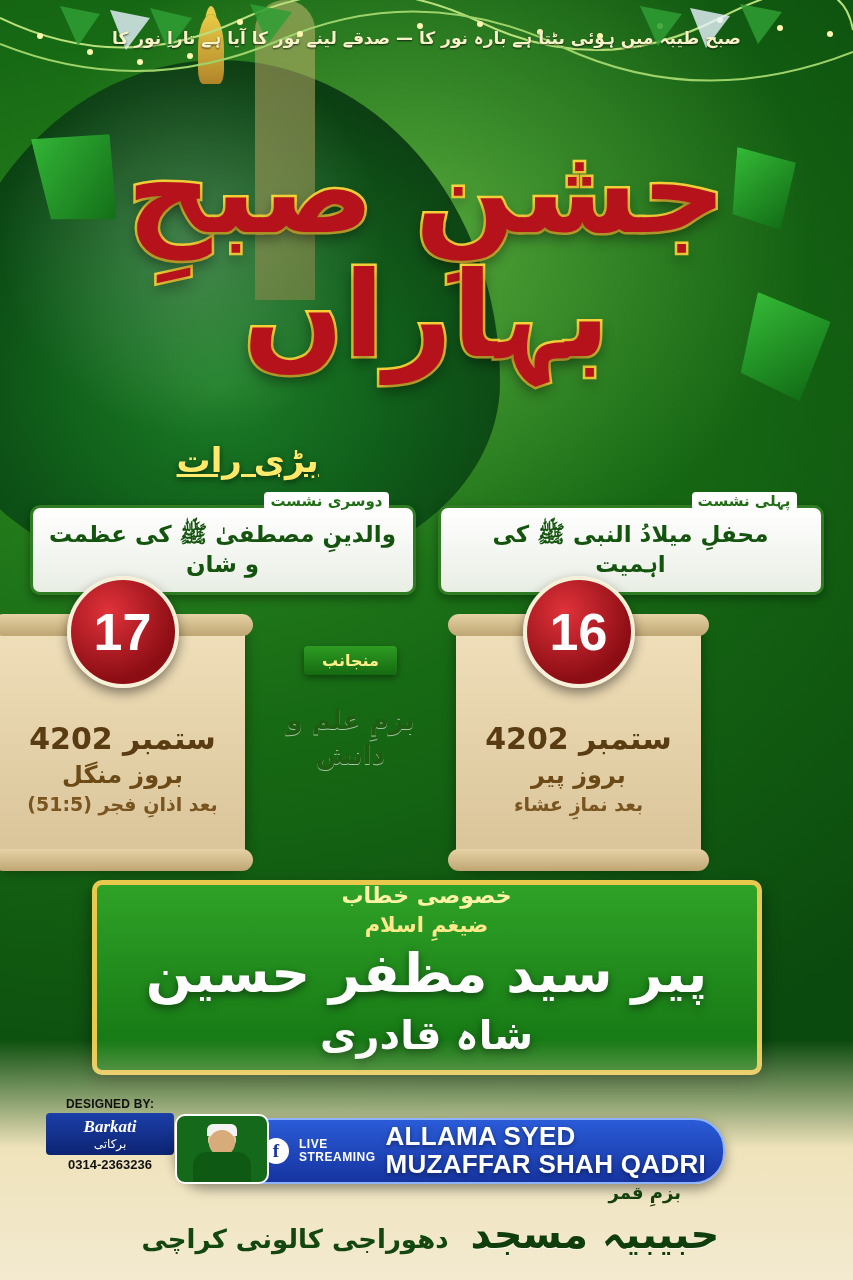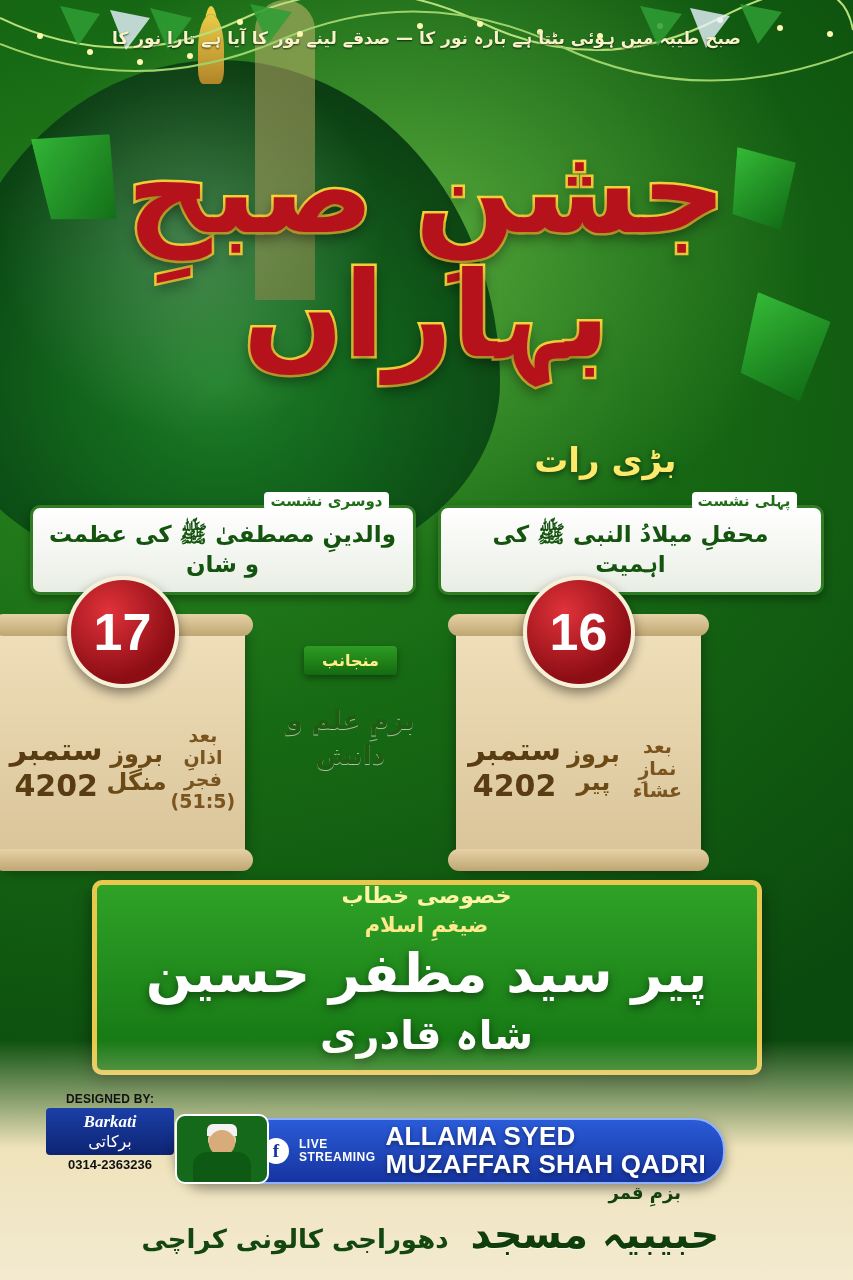--- a/index.html
+++ b/index.html
@@ -66,23 +66,24 @@
     width:820px;text-align:center;
     font-size:118px;line-height:1.05;font-weight:bold;
     color:#b5121b;
     -webkit-text-stroke:5px #ffd93b;
     paint-order:stroke fill;
     text-shadow:0 6px 14px rgba(0,0,0,.45);
     letter-spacing:-6px;
   }
   .subtitle{
     position:absolute;top:440px;left:50%;transform:translateX(-50%);
-    width:500px;text-align:right;
+    width:500px;text-align:left;
     font-size:34px;font-weight:bold;color:#ffe96b;
     text-shadow:0 2px 6px rgba(0,0,0,.6);
+    text-decoration:underline;
   }
   .sessions{
     position:absolute;top:505px;left:0;right:0;
     display:flex;justify-content:center;gap:22px;
   }
   .session{
     width:380px;min-height:76px;border-radius:10px;
     background:linear-gradient(180deg,#ffffff,#e9eee4);
     border:3px solid #2f7c23;
     box-shadow:0 4px 10px rgba(0,0,0,.35);
@@ -121,21 +122,21 @@
     width:104px;height:104px;border-radius:50%;
     background:radial-gradient(circle at 36% 30%,#e0323a,#8c0d14 70%);
     border:4px solid #f7f0d8;
     color:#fff;font-size:52px;font-weight:bold;
     display:flex;align-items:center;justify-content:center;
     box-shadow:0 5px 12px rgba(0,0,0,.45);
     z-index:3;
   }
   .scroll .body{
     position:absolute;left:0;right:0;top:64px;bottom:14px;
-    display:flex;align-items:center;justify-content:center;
+    display:flex;flex-direction:column;align-items:center;justify-content:center;
     gap:4px;color:#3c2a10;text-align:center;padding:0 10px;
   }
   .scroll .date{font-size:30px;font-weight:bold;color:#5a3c12;line-height:1.2}
   .scroll .day{font-size:24px;font-weight:bold;color:#6b4a16}
   .scroll .time{font-size:19px;font-weight:bold;color:#7a5520}
   .center-pill{
     width:175px;display:flex;flex-direction:column;align-items:center;gap:6px;
     padding-top:26px;
   }
   .center-pill .ribbon{
@@ -171,21 +172,21 @@
   .designed{
     position:absolute;left:46px;bottom:108px;width:128px;text-align:center;
     color:#111;
   }
   .designed .lbl{font-size:12px;font-weight:bold;letter-spacing:.2px}
   .designed .card{
     margin-top:2px;background:linear-gradient(180deg,#1b3fa8,#0d2472);
     color:#fff;border-radius:4px;padding:4px 2px;
   }
   .designed .card .b1{font-family:"Liberation Serif", serif;font-style:italic;font-size:17px;font-weight:bold}
-  .designed .card .b2{font-size:16px}
+  .designed .card .b2{font-size:12px}
   .designed .phone{font-size:13px;font-weight:bold;margin-top:2px}
   
   .livebar{
     position:absolute;left:175px;bottom:96px;width:460px;height:62px;
     background:linear-gradient(180deg,#2a5bd7,#1634a0);
     border-radius:31px;border:2px solid #8fb2ff;
     display:flex;align-items:center;gap:10px;padding-left:86px;
     box-shadow:0 5px 12px rgba(0,0,0,.4);
   }
   .livebar .fb{

